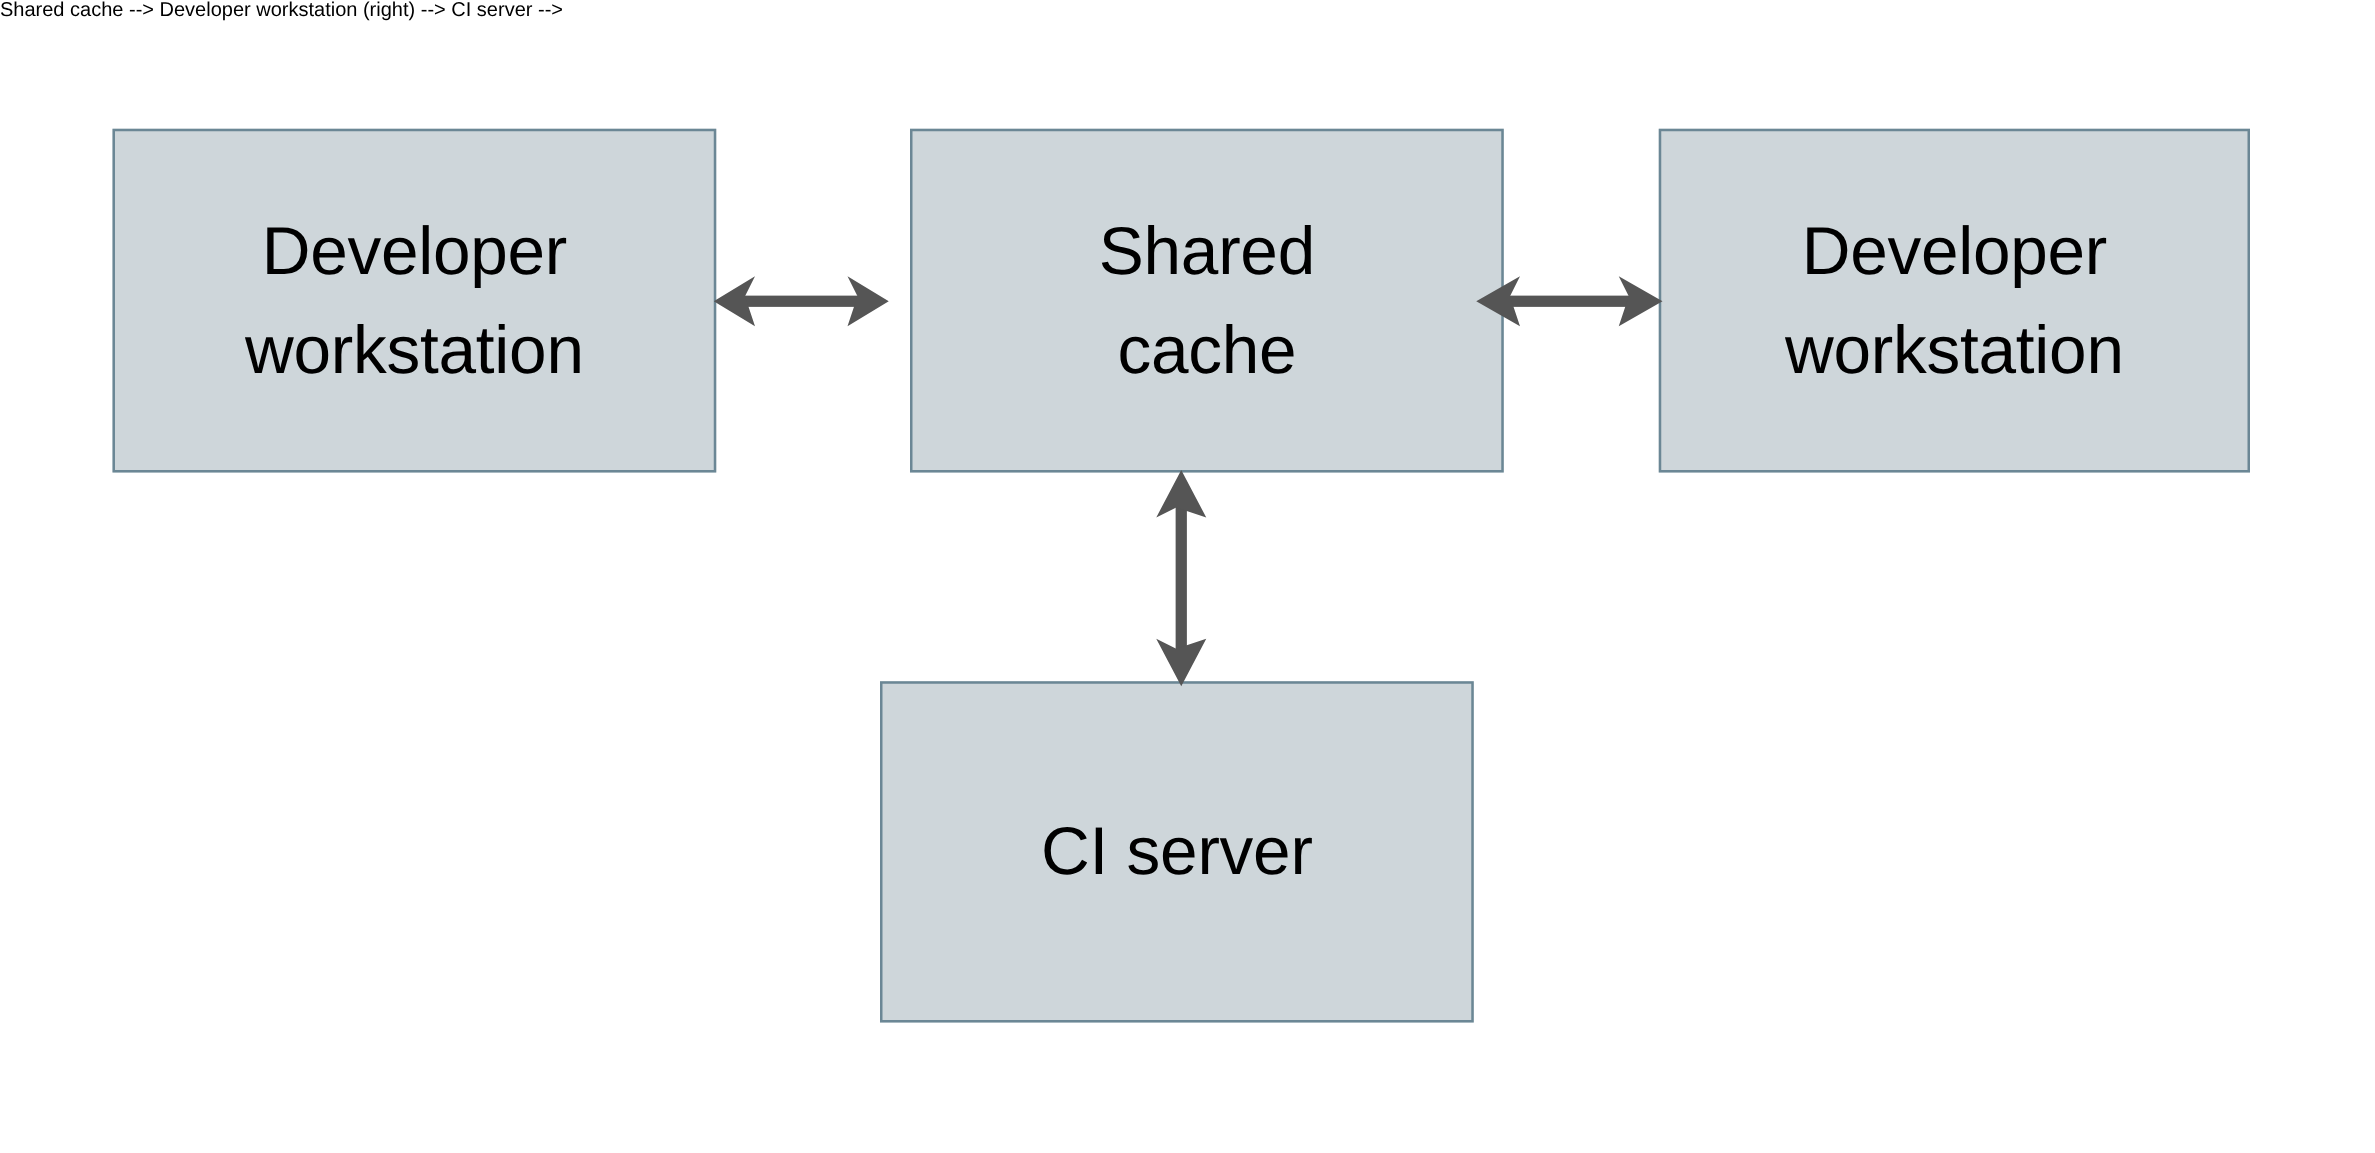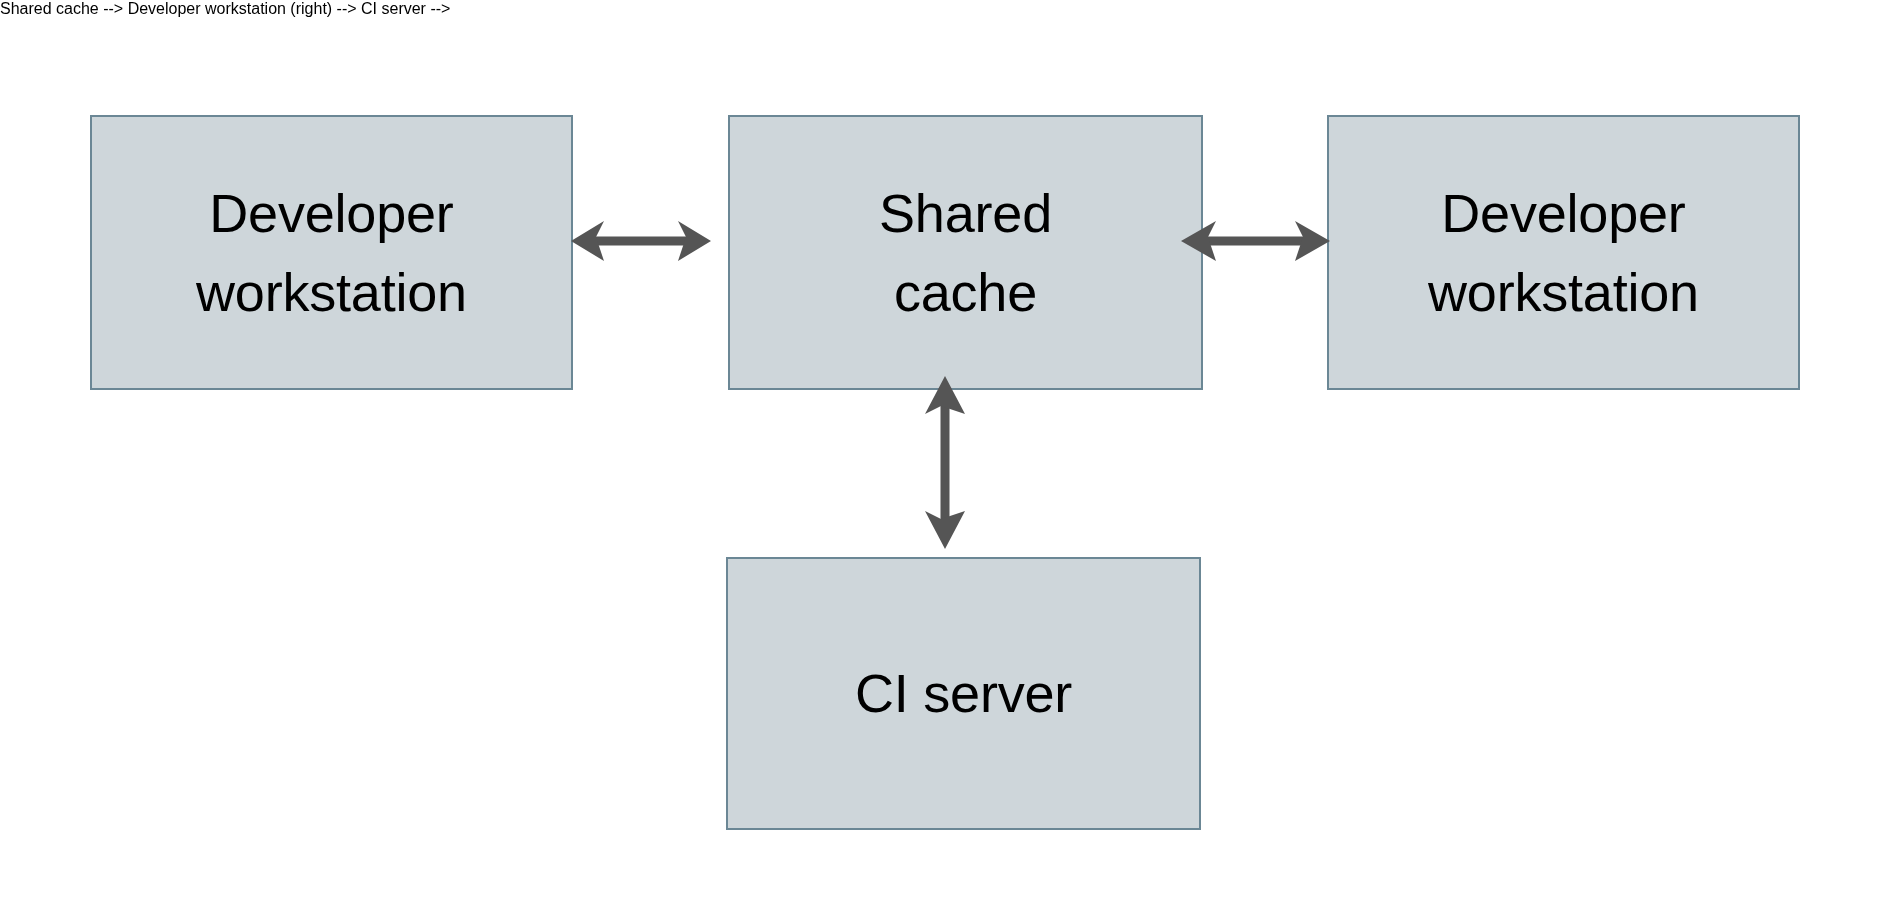--- a/index.html
+++ b/index.html
@@ -20,37 +20,36 @@
   }
   .node {
     position: absolute;
     box-sizing: border-box;
     background: #ced6da;
     border: 2px solid #6b8795;
     display: flex;
     align-items: center;
     justify-content: center;
     text-align: center;
-    margin-top: 12px;
   }
   .node-label {
     font-family: "Liberation Sans", "DejaVu Sans", sans-serif;
     font-size: 54px;
     line-height: 1.45;
     font-weight: 400;
     color: #000000;
     letter-spacing: -0.2px;
     white-space: pre-line;
     padding: 0 6px;
   }
   
   #node-dev-left   { left: 90px;   top: 103px; width: 483px; height: 275px; }
   #node-shared     { left: 728px;  top: 103px; width: 475px; height: 275px; }
   #node-dev-right  { left: 1327px; top: 103px; width: 473px; height: 275px; }
-  #node-ci         { left: 726px;  top: 545px; width: 475px; height: 273px; }
+  #node-ci         { left: 704px;  top: 545px; width: 475px; height: 273px; }
 
   .edge {
     position: absolute;
     overflow: visible;
   }
   #edge-left-shared  { left: 571px;  top: 205px; width: 140px; height: 72px; }
   #edge-shared-right { left: 1181px; top: 205px; width: 149px; height: 72px; }
   #edge-shared-ci    { left: 909px;  top: 376px; width: 72px;  height: 173px; }
 
   .edge svg { display: block; overflow: visible; }

